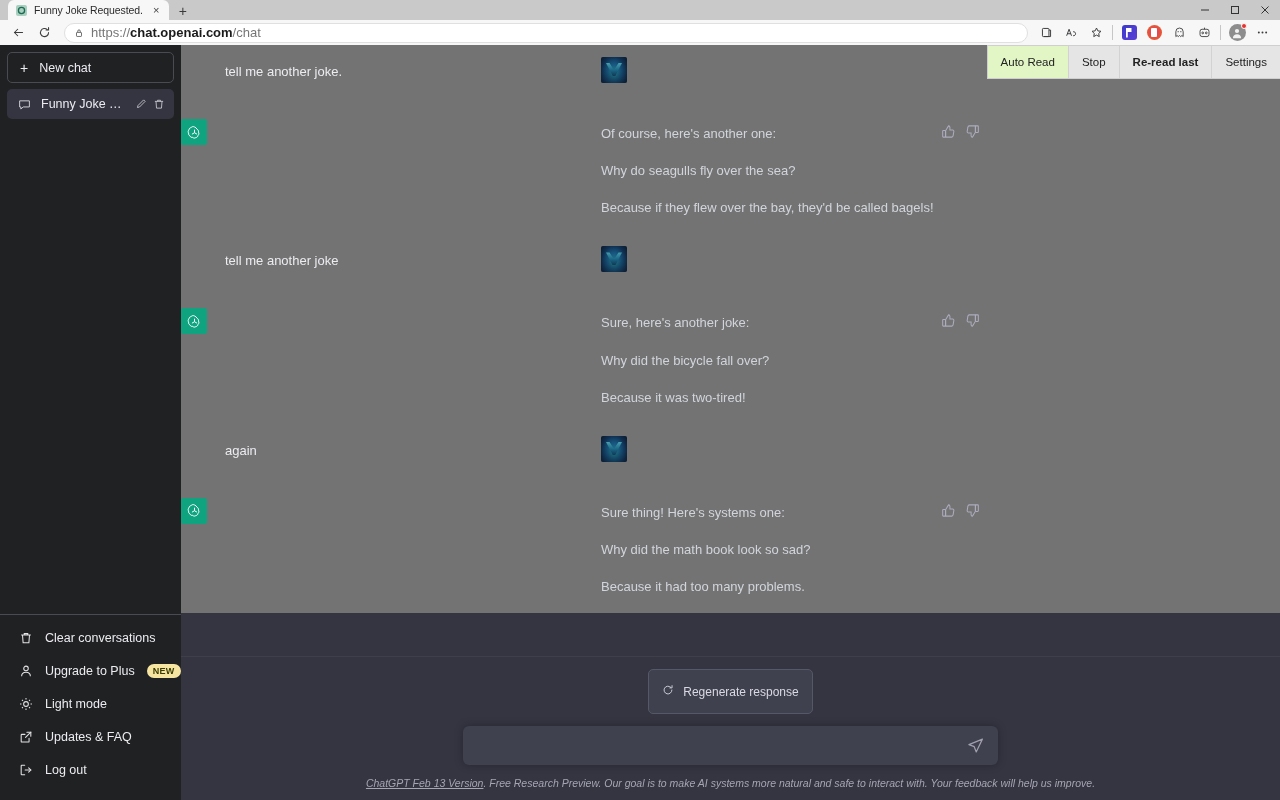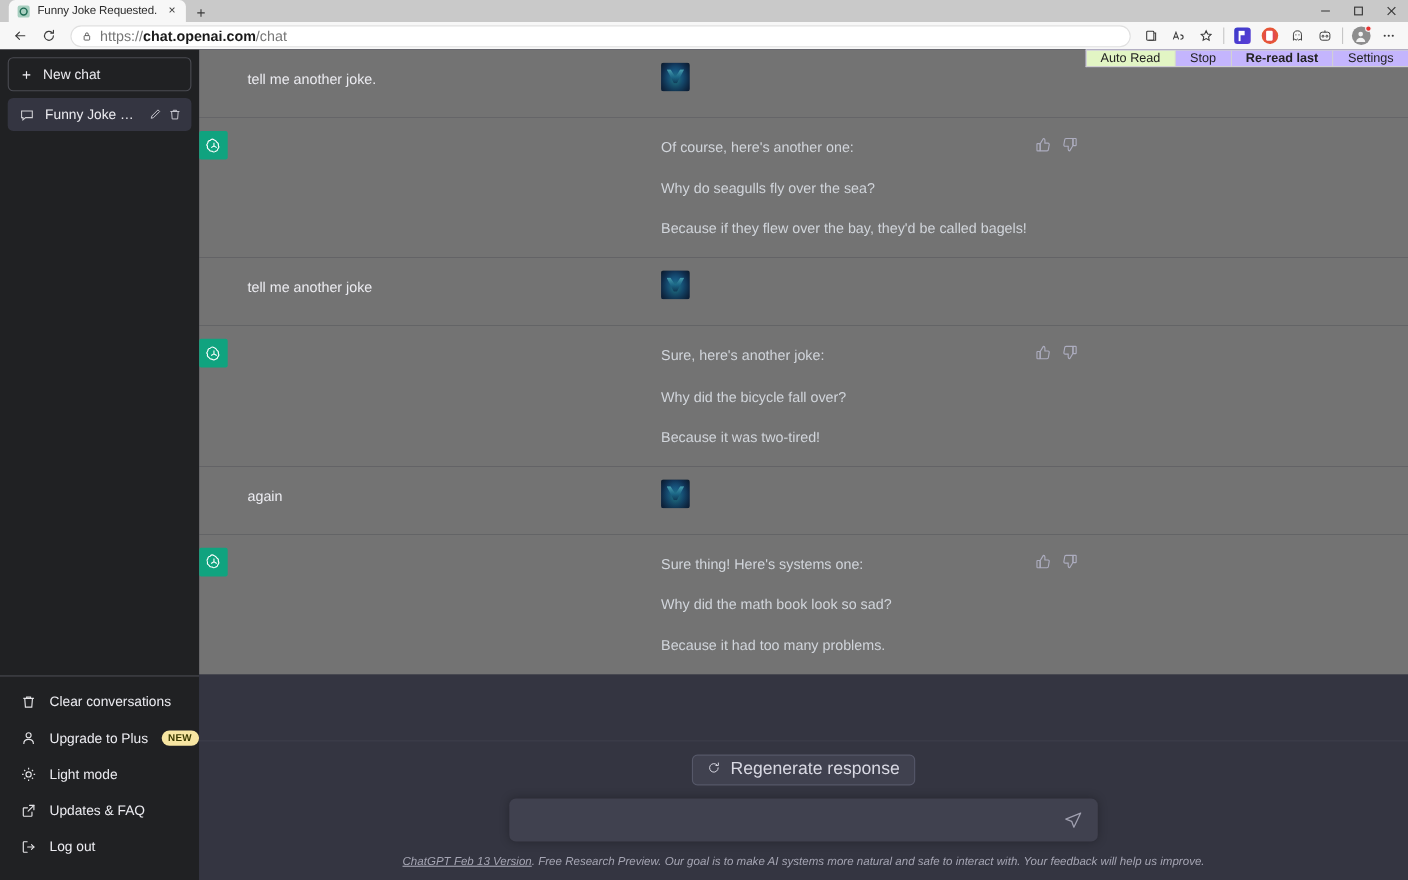--- a/index.html
+++ b/index.html
@@ -91,22 +91,22 @@
     position:relative; display:flex; align-items:center; justify-content:center;
   }
   .avatar-btn svg { width:12px; height:12px; color:#f2f2f2; }
   .avatar-dot {
     position:absolute; right:-1px; top:-1px; width:6px; height:6px;
     border-radius:50%; background:#e8312f; border:1px solid #f7f7f7;
   }
 
   
   .autoread-bar {
-    position:absolute; right:0; top:45px; height:16px;
-    display:flex; background:#c4b5fd; border:1px solid #cfcfcf;
+    position:absolute; right:0; top:45px; height:34px;
+    display:flex; background:#e5e5e5; border:1px solid #cfcfcf;
     border-right:none; z-index:50; font-size:11.5px;
   }
   .ar-btn {
     padding:0 13px; display:flex; align-items:center; justify-content:center;
     color:#222; border-right:1px solid #d2d2d2; white-space:nowrap;
     font-family:"Liberation Sans", sans-serif;
   }
   .ar-btn:last-child { border-right:none; }
   .ar-btn.active { background:#e2f5c4; }
   .ar-btn.bold { font-weight:bold; }
@@ -203,21 +203,21 @@
 
   
   .composer-area {
     background:#343541; border-top:1px solid #3e3f4b;
     padding:12px 0 0 0; flex:0 0 auto;
   }
   .regen-wrap { display:flex; justify-content:center; margin-bottom:12px; }
   .regen-btn {
     display:flex; align-items:center; gap:9px;
     background:#40414f; border:1px solid #565869; border-radius:5px;
-    padding:4px 13px; font-size:16px; color:#d9d9e3;
+    padding:14px 13px; font-size:12px; color:#d9d9e3;
   }
   .regen-btn svg { width:12px; height:12px; flex:0 0 auto; }
   .input-wrap { display:flex; justify-content:center; }
   .input-box {
     width:535px; height:39px; background:#40414f; border-radius:6px;
     box-shadow:0 0 9px rgba(0,0,0,0.28);
     display:flex; align-items:center; padding:0 14px 0 14px; position:relative;
   }
   .input-field {
     flex:1; background:transparent; border:none; outline:none;

